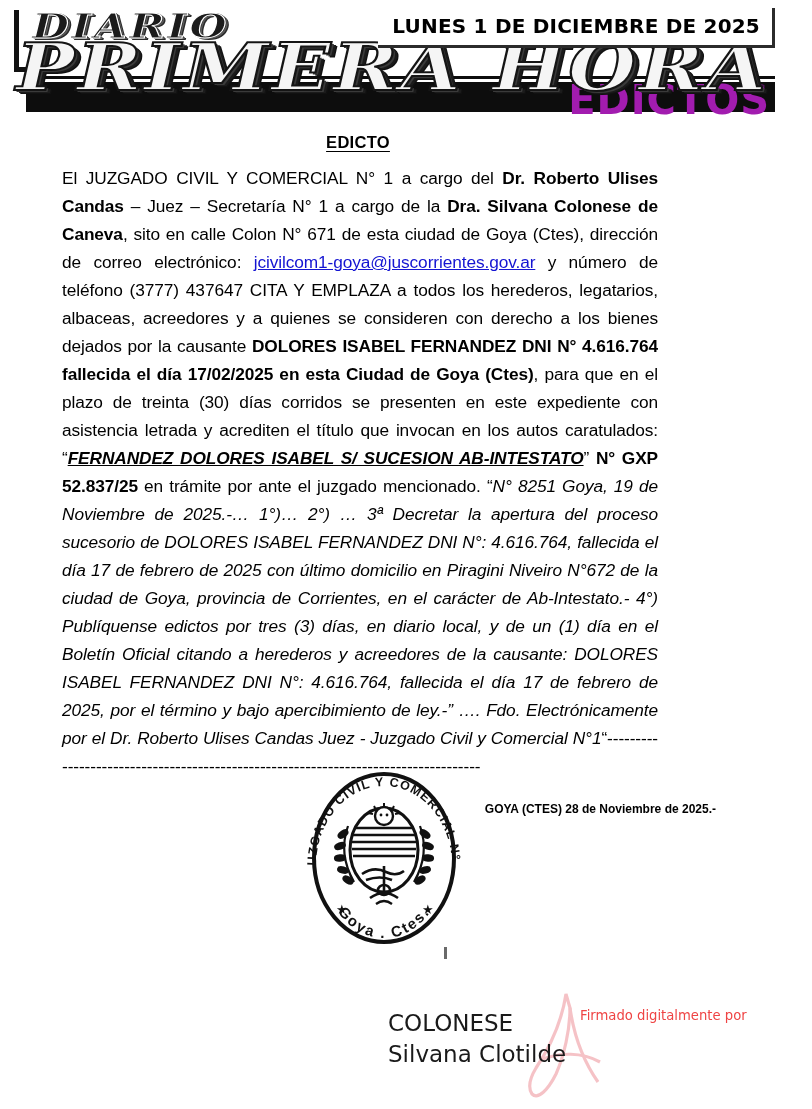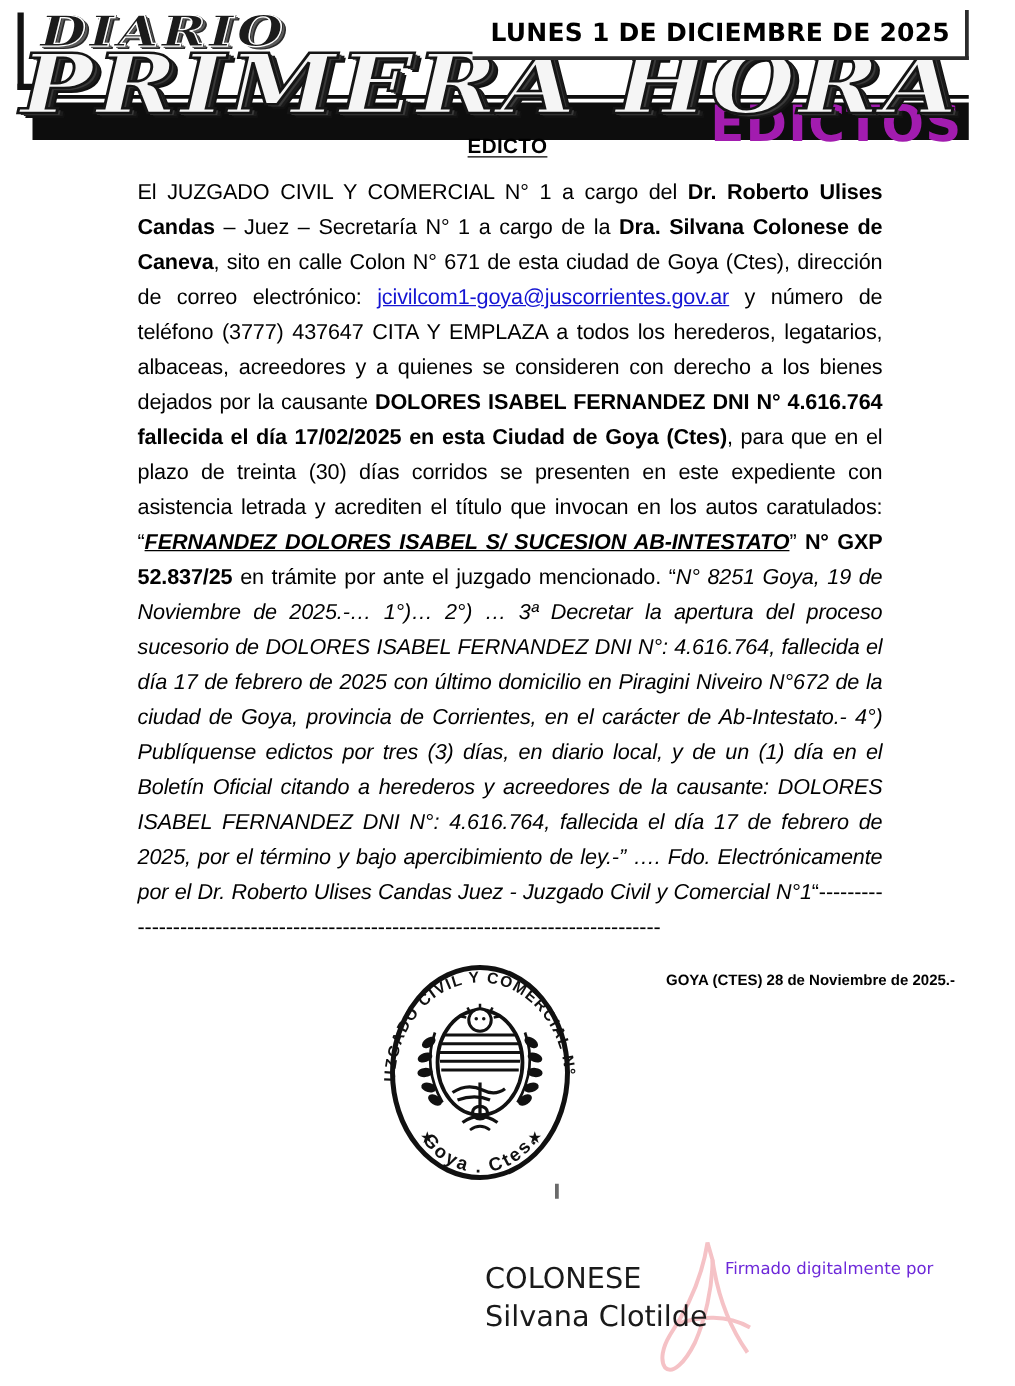--- a/index.html
+++ b/index.html
@@ -117,23 +117,22 @@
     font-size: 20px;
     letter-spacing: 0.2px;
     white-space: nowrap;
     color: #000000;
   }
 
   
   #doc {
     position: absolute;
     left: 0;
-    top: 103px;
+    top: 128px;
     width: 716px;
-    padding-left: 48px;
   }
   #edicto-title {
     text-align: center;
     font-size: 16.5px;
     font-weight: bold;
     text-decoration: underline;
     text-underline-offset: 3px;
     letter-spacing: 0.3px;
     margin-top: 5px;
     margin-bottom: 12px;
@@ -207,21 +206,21 @@
     color: #1a1a1a;
     white-space: nowrap;
   }
   #sig-details {
     position: absolute;
     left: 192px;
     top: 2px;
     font-family: "DejaVu Sans", sans-serif;
     font-size: 13.2px;
     line-height: 19.5px;
-    color: #6d28d9;
+    color: #ef4444;
     white-space: nowrap;
   }
 </style>
 </head>
 <body>
 
 <header id="masthead">
 
   <div id="masthead-left-rule"></div>
   <div id="masthead-left-foot"></div>

